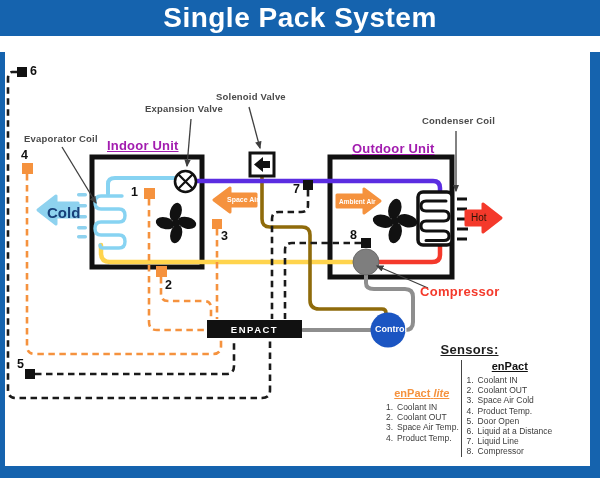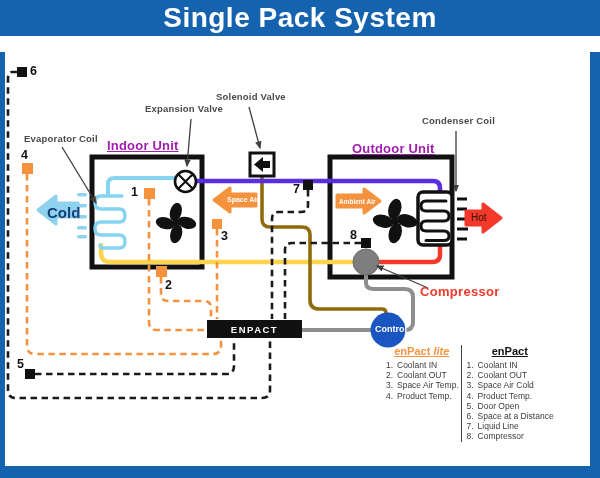--- a/index.html
+++ b/index.html
@@ -25,21 +25,21 @@
   .enpact-box{position:absolute;left:207px;top:320px;width:95px;height:18px;display:flex;align-items:center;justify-content:center;color:#fff;font-size:9.5px;font-weight:800;letter-spacing:1.5px;}
   .control-text{position:absolute;left:370px;top:324px;width:37px;text-align:right;color:#fff;font-size:9px;font-weight:800;}
   .compressor-lbl{position:absolute;left:420px;top:284px;color:#F4392B;font-size:13px;font-weight:800;letter-spacing:.3px;}
   .legend{position:absolute;left:383px;top:342px;width:173px;color:#2e2e2e;}
   .legend-title{text-align:center;font-size:13px;font-weight:800;text-decoration:underline;color:#1d1d1d;letter-spacing:.3px;}
   .legend-cols{display:flex;margin-top:3px;}
   .legend-col{display:flex;flex-direction:column;}
   .col-lite{width:78px;}
   .col-full{width:93px;border-left:1.5px solid #444;padding-left:2px;}
   .col-head{text-align:center;font-size:11px;font-weight:800;text-decoration:underline;margin-bottom:3px;white-space:nowrap;}
-  .col-head.lite{color:#F5923E;}
+  .col-head.lite{color:#F5923E;margin-top:27px;}
   .col-head.full{color:#111;}
   .col-head .suffix{font-style:italic;}
   .lrow{display:flex;font-size:8.5px;line-height:10.2px;color:#3c3c3c;font-weight:500;}
   .lrow .n{width:11px;text-align:left;flex:none;margin-left:3px;}
   .lrow .t{flex:1;text-align:left;white-space:nowrap;}
 </style>
 </head>
 <body>
 
 <div class="frame">
@@ -174,20 +174,21 @@
   <div class="marker-num" style="left:131px;top:185px;">1</div>
   <div class="marker-num" style="left:165px;top:278px;">2</div>
   <div class="marker-num" style="left:221px;top:229px;">3</div>
   <div class="marker-num" style="left:21px;top:148px;">4</div>
   <div class="marker-num" style="left:17px;top:357px;">5</div>
   <div class="marker-num" style="left:30px;top:64px;">6</div>
   <div class="marker-num" style="left:293px;top:182px;">7</div>
   <div class="marker-num" style="left:350px;top:228px;">8</div>
 
   <div class="legend">
+    <div class="legend-title">Sensors:</div>
     <div class="legend-cols">
       <div class="legend-col col-lite">
         <div class="col-head lite"><span>enPact</span> <span class="suffix">lite</span></div>
         <div class="lrow">
             <span class="n">1.</span>
             <span class="t">Coolant IN</span>
           </div>
         <div class="lrow">
             <span class="n">2.</span>
             <span class="t">Coolant OUT</span>
@@ -218,21 +219,21 @@
         <div class="lrow">
             <span class="n">4.</span>
             <span class="t">Product Temp.</span>
           </div>
         <div class="lrow">
             <span class="n">5.</span>
             <span class="t">Door Open</span>
           </div>
         <div class="lrow">
             <span class="n">6.</span>
-            <span class="t">Space at a Distance</span>
+            <span class="t">Liquid at a Distance</span>
           </div>
         <div class="lrow">
             <span class="n">7.</span>
             <span class="t">Liquid Line</span>
           </div>
         <div class="lrow">
             <span class="n">8.</span>
             <span class="t">Compressor</span>
           </div>
       </div>

